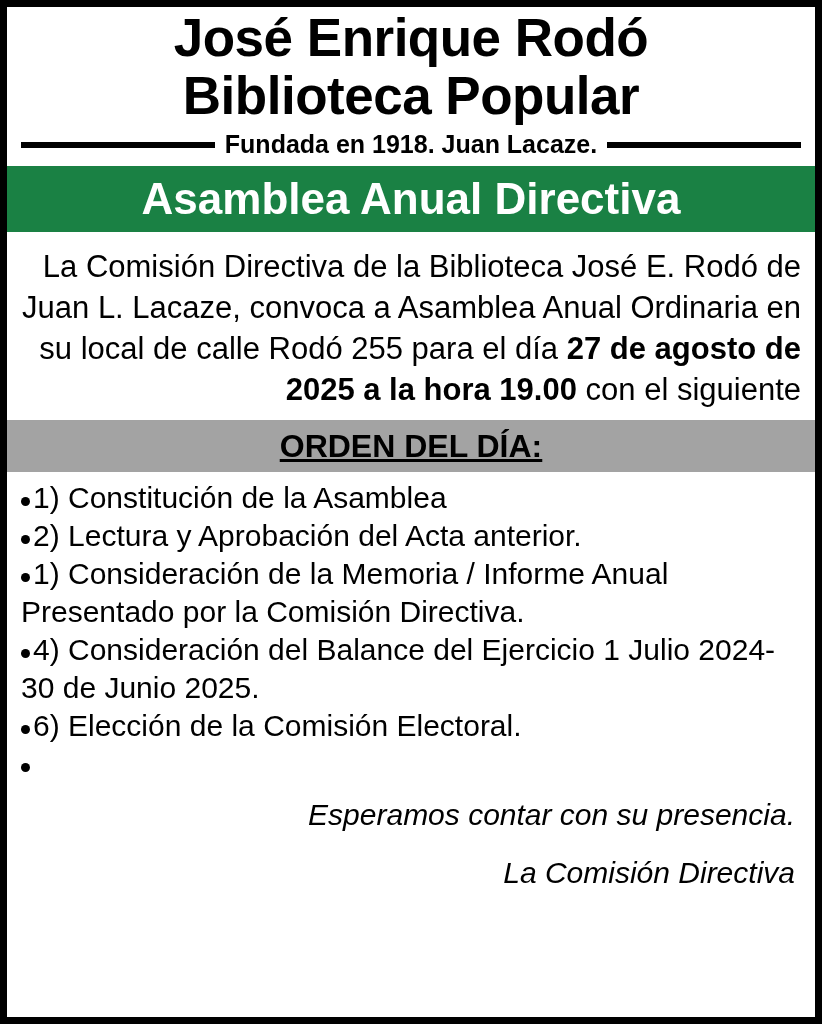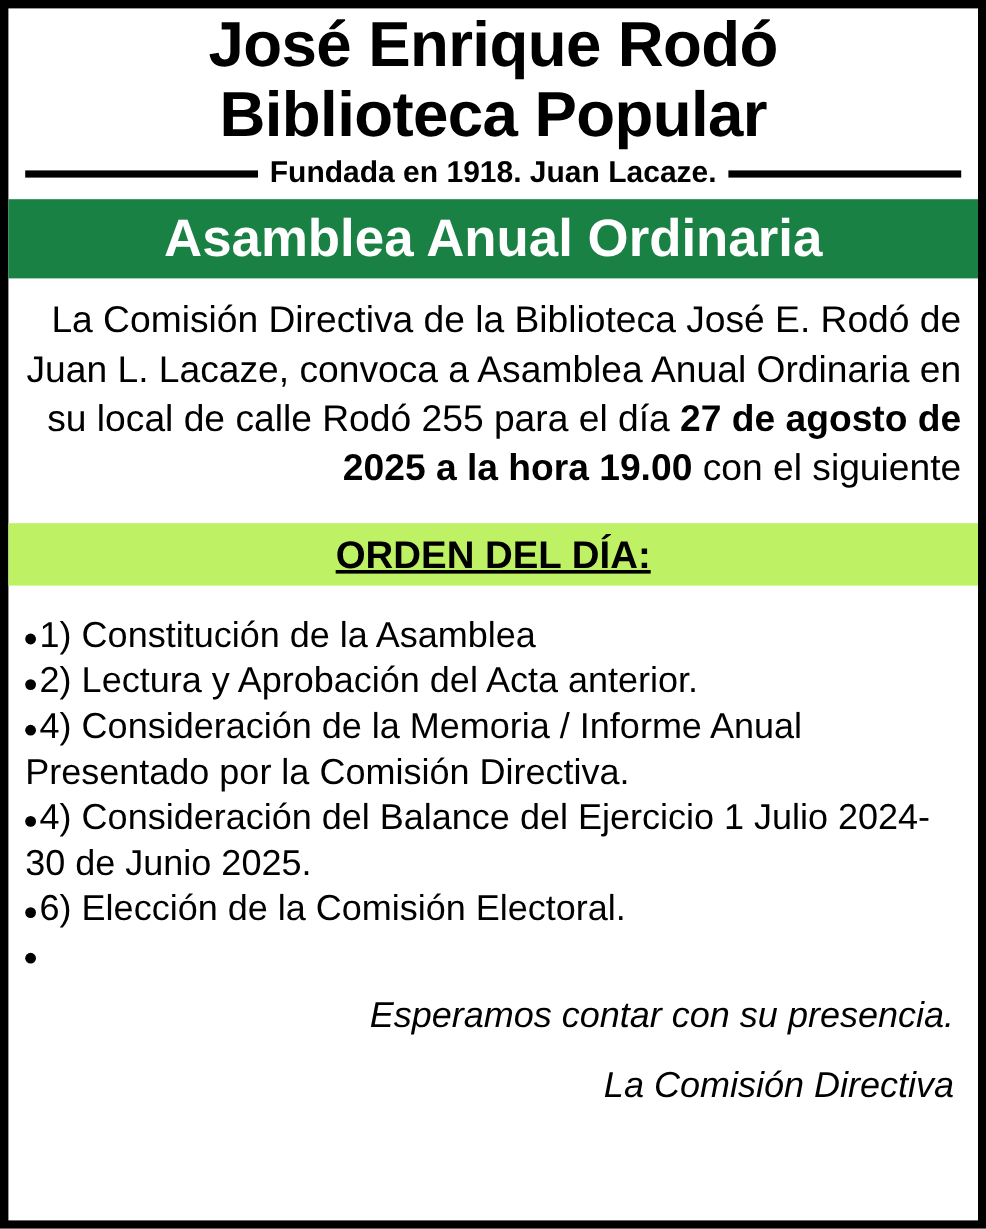--- a/index.html
+++ b/index.html
@@ -67,26 +67,26 @@
     text-align: right;
     font-size: 31px;
     line-height: 41px;
     padding-top: 14px;
     padding-bottom: 10px;
   }
   .intro b {
     font-weight: bold;
   }
   .orden-banner {
-    background: #bef264;
+    background: #a3a3a3;
     text-align: center;
     font-weight: bold;
     font-size: 32px;
     line-height: 52px;
-    margin: 16px -14px;
+    margin: 0 -14px;
   }
   .orden-banner span {
     text-decoration: underline;
   }
   .items {
     padding-top: 7px;
     font-size: 30px;
     line-height: 38px;
   }
   .item {
@@ -123,34 +123,34 @@
     <div class="title-line">José Enrique Rodó</div>
     <div class="title-line">Biblioteca Popular</div>
   </div>
 
   <div class="founded-row">
     <div class="rule"></div>
     <div class="founded-text">Fundada en 1918. Juan Lacaze.</div>
     <div class="rule"></div>
   </div>
 
-  <div class="green-banner">Asamblea Anual Ordinaria</div>
+  <div class="green-banner">Asamblea Anual Directiva</div>
 
   <div class="intro">
     <span>La Comisión Directiva de la Biblioteca José E. Rodó de Juan L. Lacaze, convoca a  Asamblea Anual Ordinaria en su local de calle Rodó 255 para el día </span><b>27 de agosto de 2025 a la hora 19.00</b><span> con el siguiente</span>
   </div>
 
   <div class="orden-banner">
     <span>ORDEN DEL DÍA:</span>
   </div>
 
   <div class="items">
     <div class="item"><span class="bullet"></span><span>1) Constitución de la Asamblea</span></div>
     <div class="item"><span class="bullet"></span><span>2) Lectura y Aprobación del Acta anterior.</span></div>
-    <div class="item"><span class="bullet"></span><span>4) Consideración de la Memoria / Informe Anual Presentado por la Comisión Directiva.</span></div>
+    <div class="item"><span class="bullet"></span><span>1) Consideración de la Memoria / Informe Anual Presentado por la Comisión Directiva.</span></div>
     <div class="item"><span class="bullet"></span><span>4) Consideración del Balance del Ejercicio 1 Julio 2024-30 de Junio 2025.</span></div>
     <div class="item"><span class="bullet"></span><span>6) Elección de la Comisión Electoral.</span></div>
     <div class="item"><span class="bullet"></span></div>
   </div>
 
   <div class="closing">
     <div>Esperamos contar con su presencia.</div>
     <div class="sign">La Comisión Directiva</div>
   </div>
 

